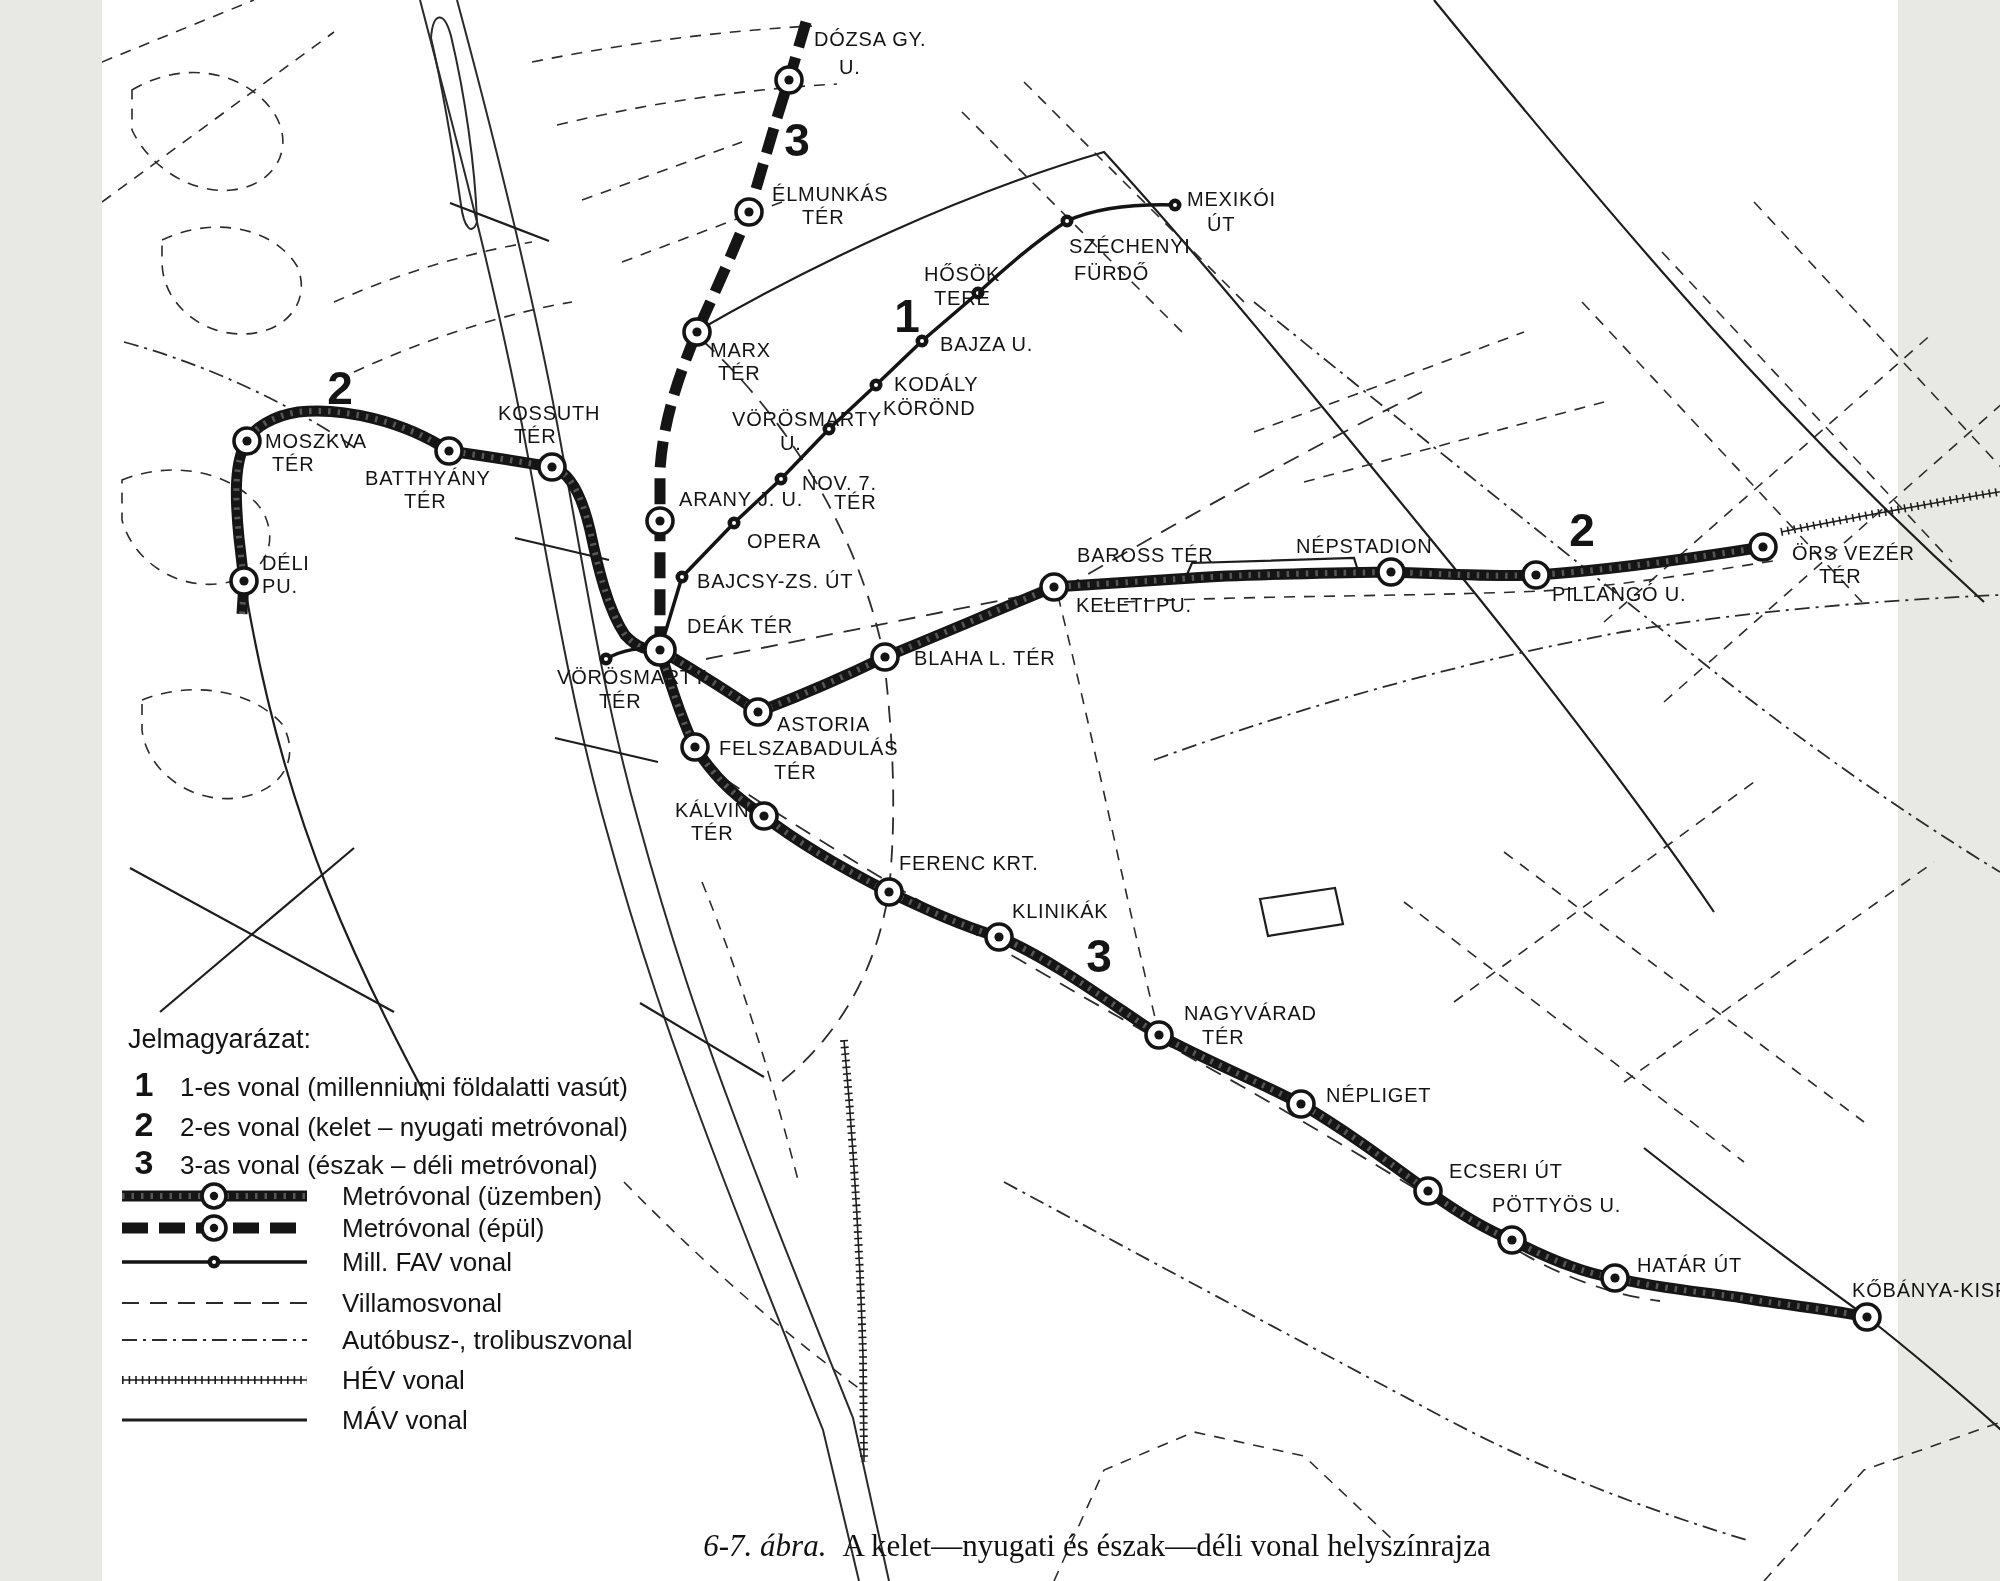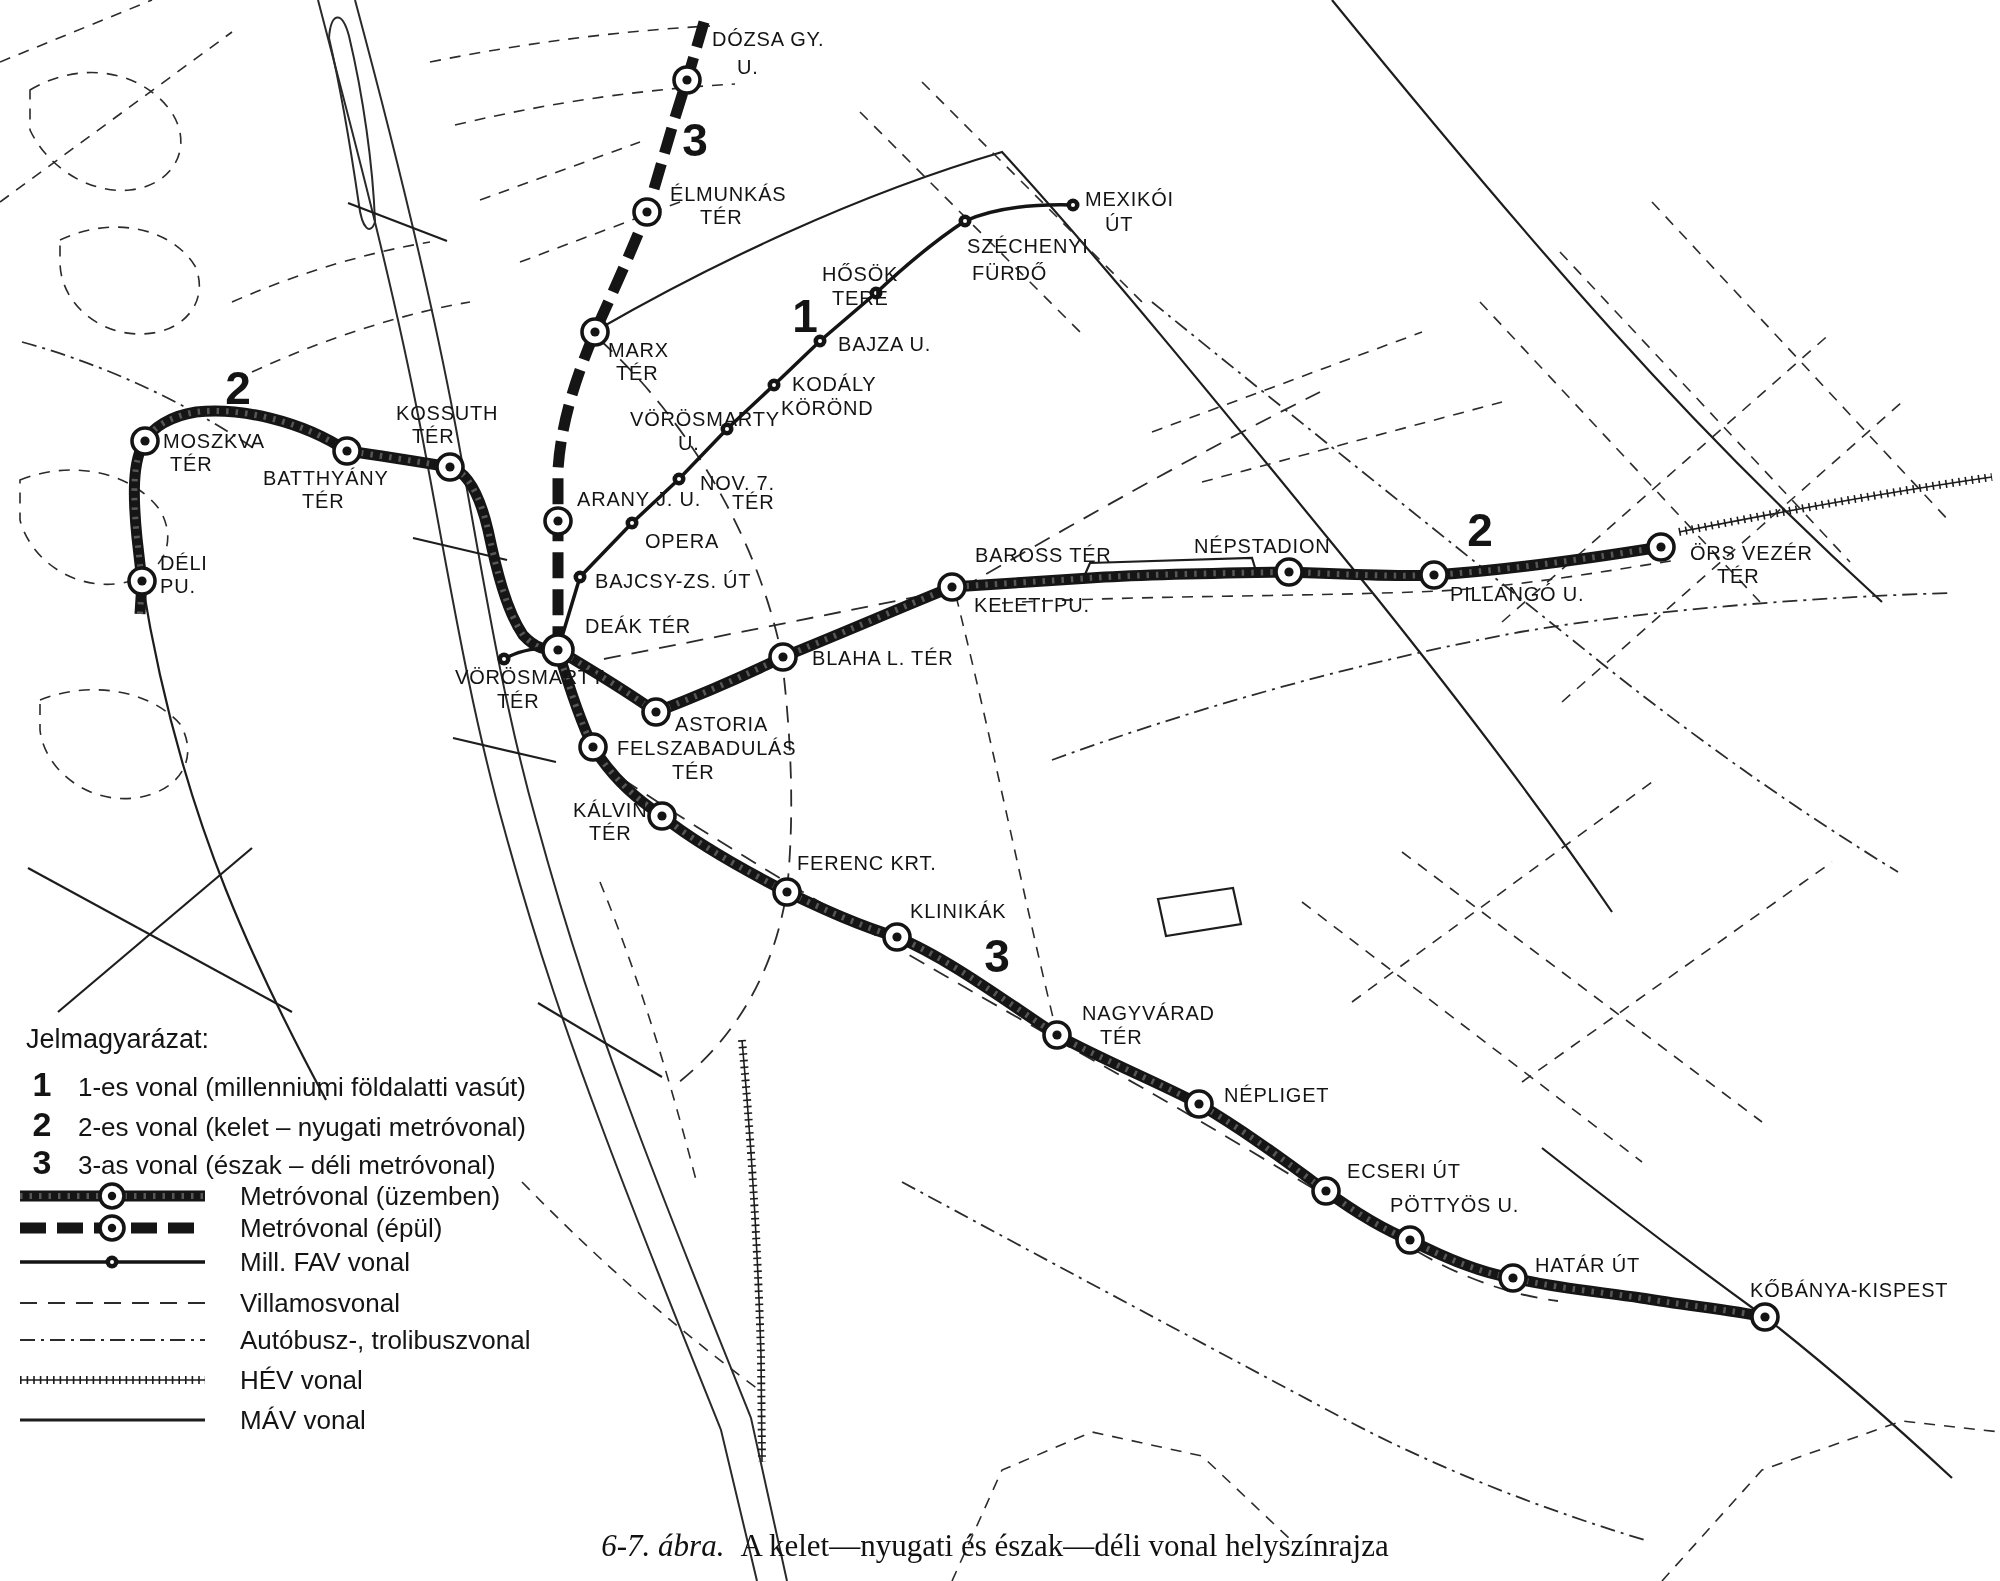--- a/index.html
+++ b/index.html
@@ -1,16 +1,16 @@
 <!DOCTYPE html>
 <html><head>
 <meta charset="utf-8">
 <style>
   html,body{margin:0;padding:0;background:#e8e8e4;}
-  #page{width:2000px;height:1581px;background:#ffffff;position:relative;margin:0 auto;
+  #page{width:1796px;height:1581px;background:#ffffff;position:relative;margin:0 auto;
         font-family:"Liberation Sans", sans-serif;}
   svg{display:block}
   
   .river{stroke:#2a2a2a;stroke-width:2;fill:none}
   .mav{stroke:#1d1d1d;stroke-width:2.2;fill:none}
   .street{stroke:#2b2b2b;stroke-width:1.6;fill:none;stroke-dasharray:11 9}
   .tram{stroke:#2b2b2b;stroke-width:1.8;fill:none;stroke-dasharray:17 11}
   .bus{stroke:#2b2b2b;stroke-width:1.8;fill:none;stroke-dasharray:15 6 3 6}
   .hev-base{stroke:#1d1d1d;stroke-width:1.6;fill:none}
   .hev-ticks{stroke:#1d1d1d;stroke-width:8;fill:none;stroke-dasharray:1.6 5}

